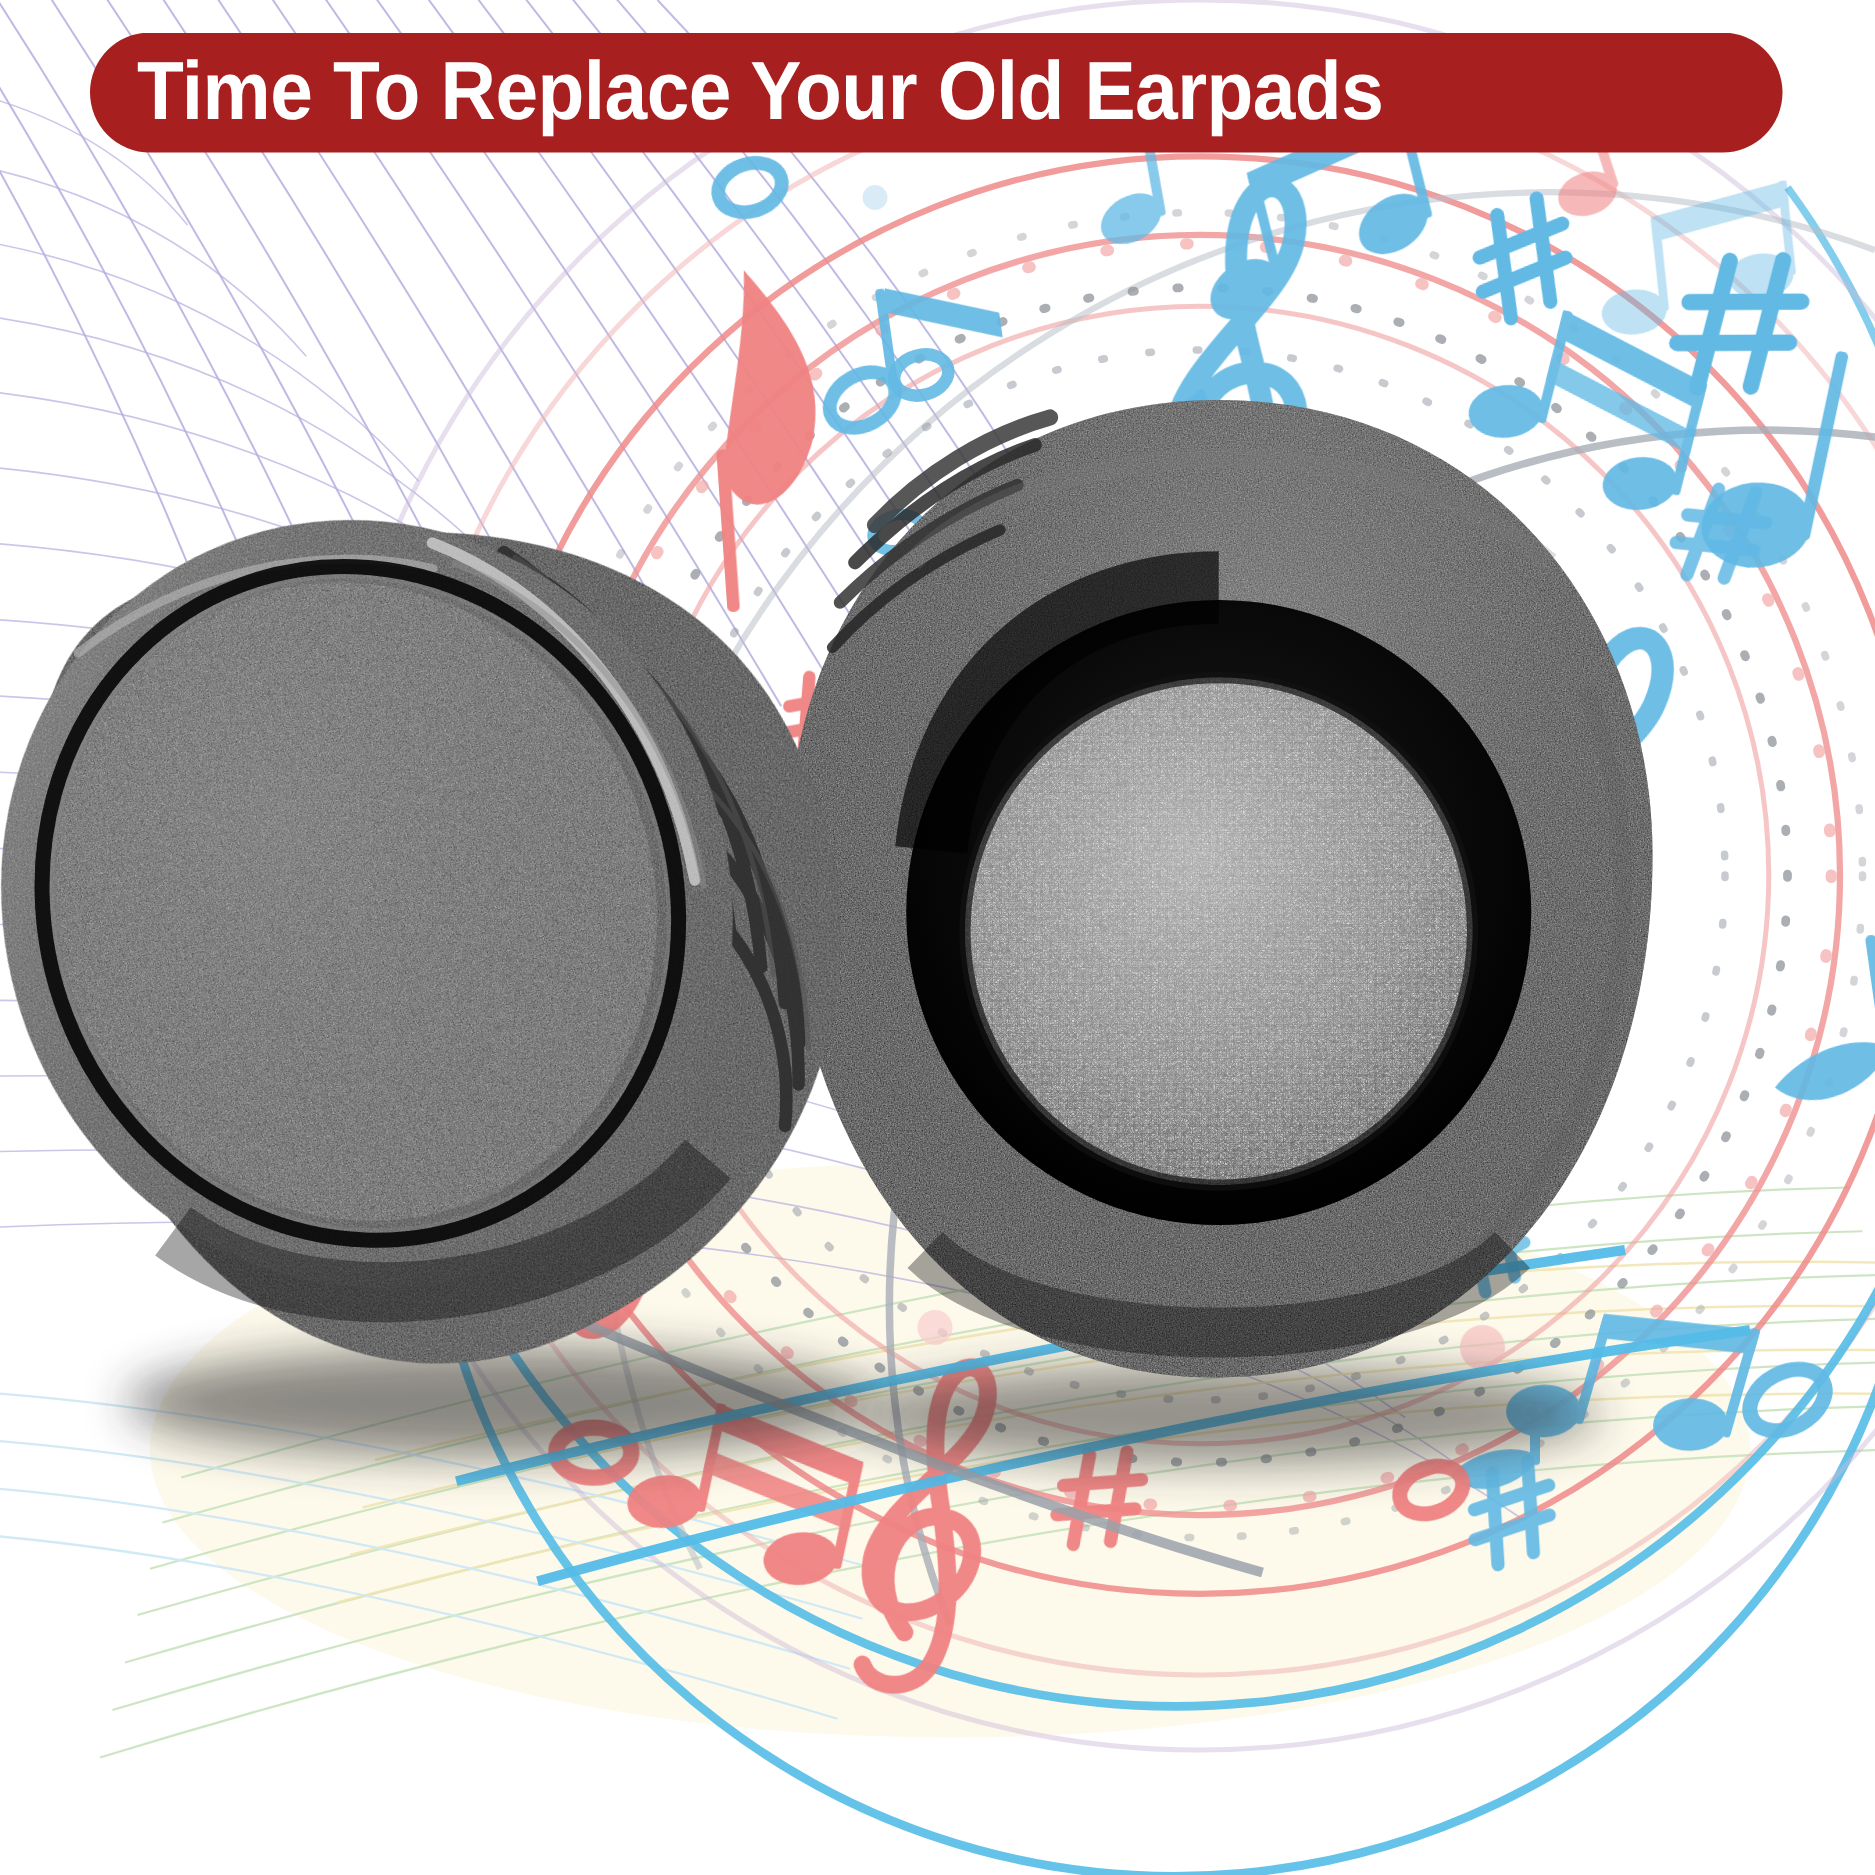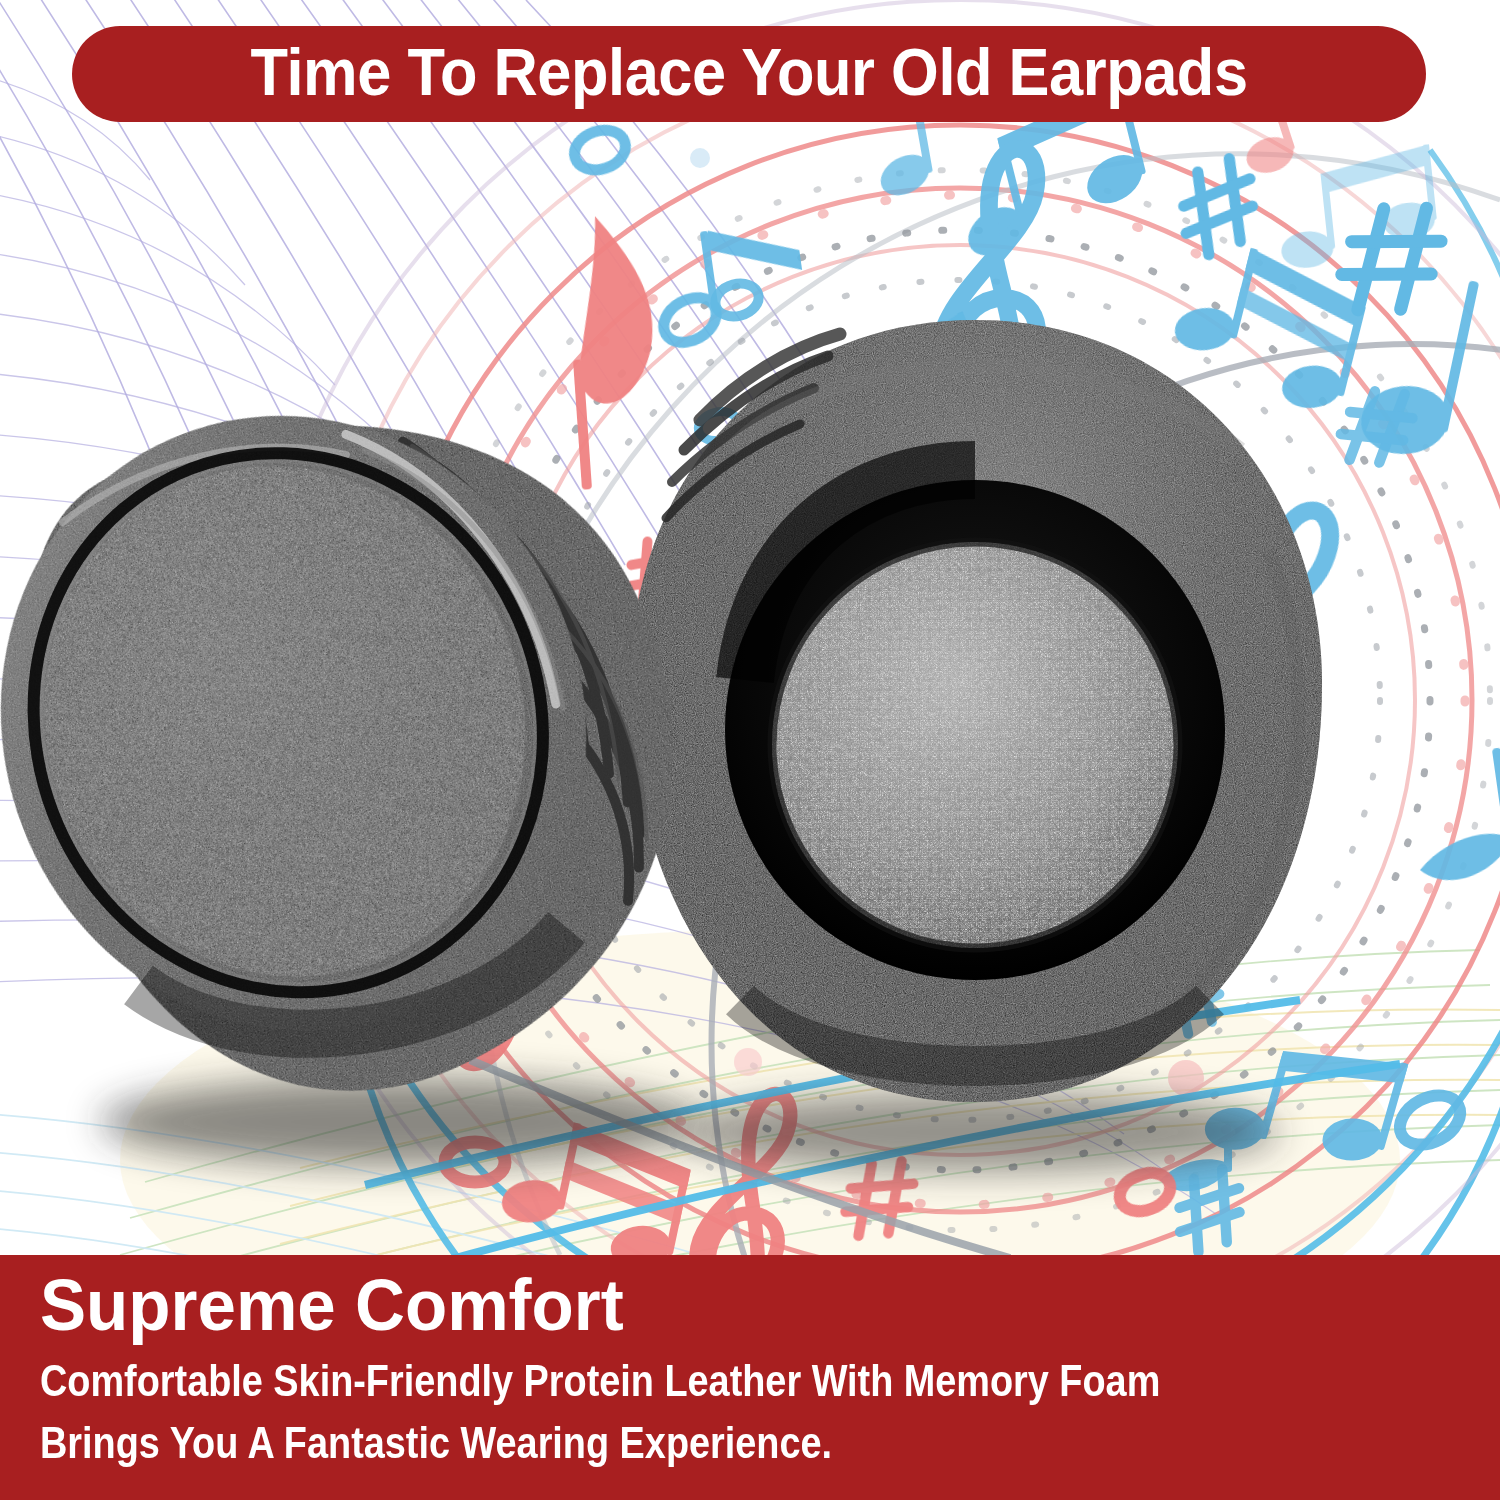--- a/index.html
+++ b/index.html
@@ -10,21 +10,21 @@
     background:#ffffff;
   }
 
   
   .bg-layer{position:absolute;left:0;top:0;width:1500px;height:1500px;pointer-events:none;}
 
   
   #header-banner{
     position:absolute;left:72px;top:26px;width:1354px;height:96px;
     background:#a81f20;border-radius:48px;
-    display:flex;align-items:center;justify-content:center;
+    display:flex;align-items:center;
     z-index:40;
   }
   #header-title{
     color:#ffffff;font-family:"Liberation Sans",sans-serif;
     font-size:66px;font-weight:bold;line-height:1;
     letter-spacing:-0.5px;
     transform:scaleX(0.93);
     white-space:nowrap;
     margin-top:-4px;
   }
@@ -491,18 +491,14 @@
 
         <path d="M90 800 C 180 906 400 930 520 840" fill="none" stroke="#000" stroke-width="48" opacity="0.35"></path>
       </g>
     </svg>
   </div>
 
   <div id="header-banner">
     <div id="header-title">Time To Replace Your Old Earpads</div>
   </div>
 
-  <div id="footer-band">
-    <div id="footer-heading">Supreme Comfort</div>
-    <div id="footer-body">Comfortable Skin-Friendly Protein Leather With Memory Foam  Brings You A Fantastic Wearing Experience.</div>
-  </div>
 
 </div>
 
 </body></html>

